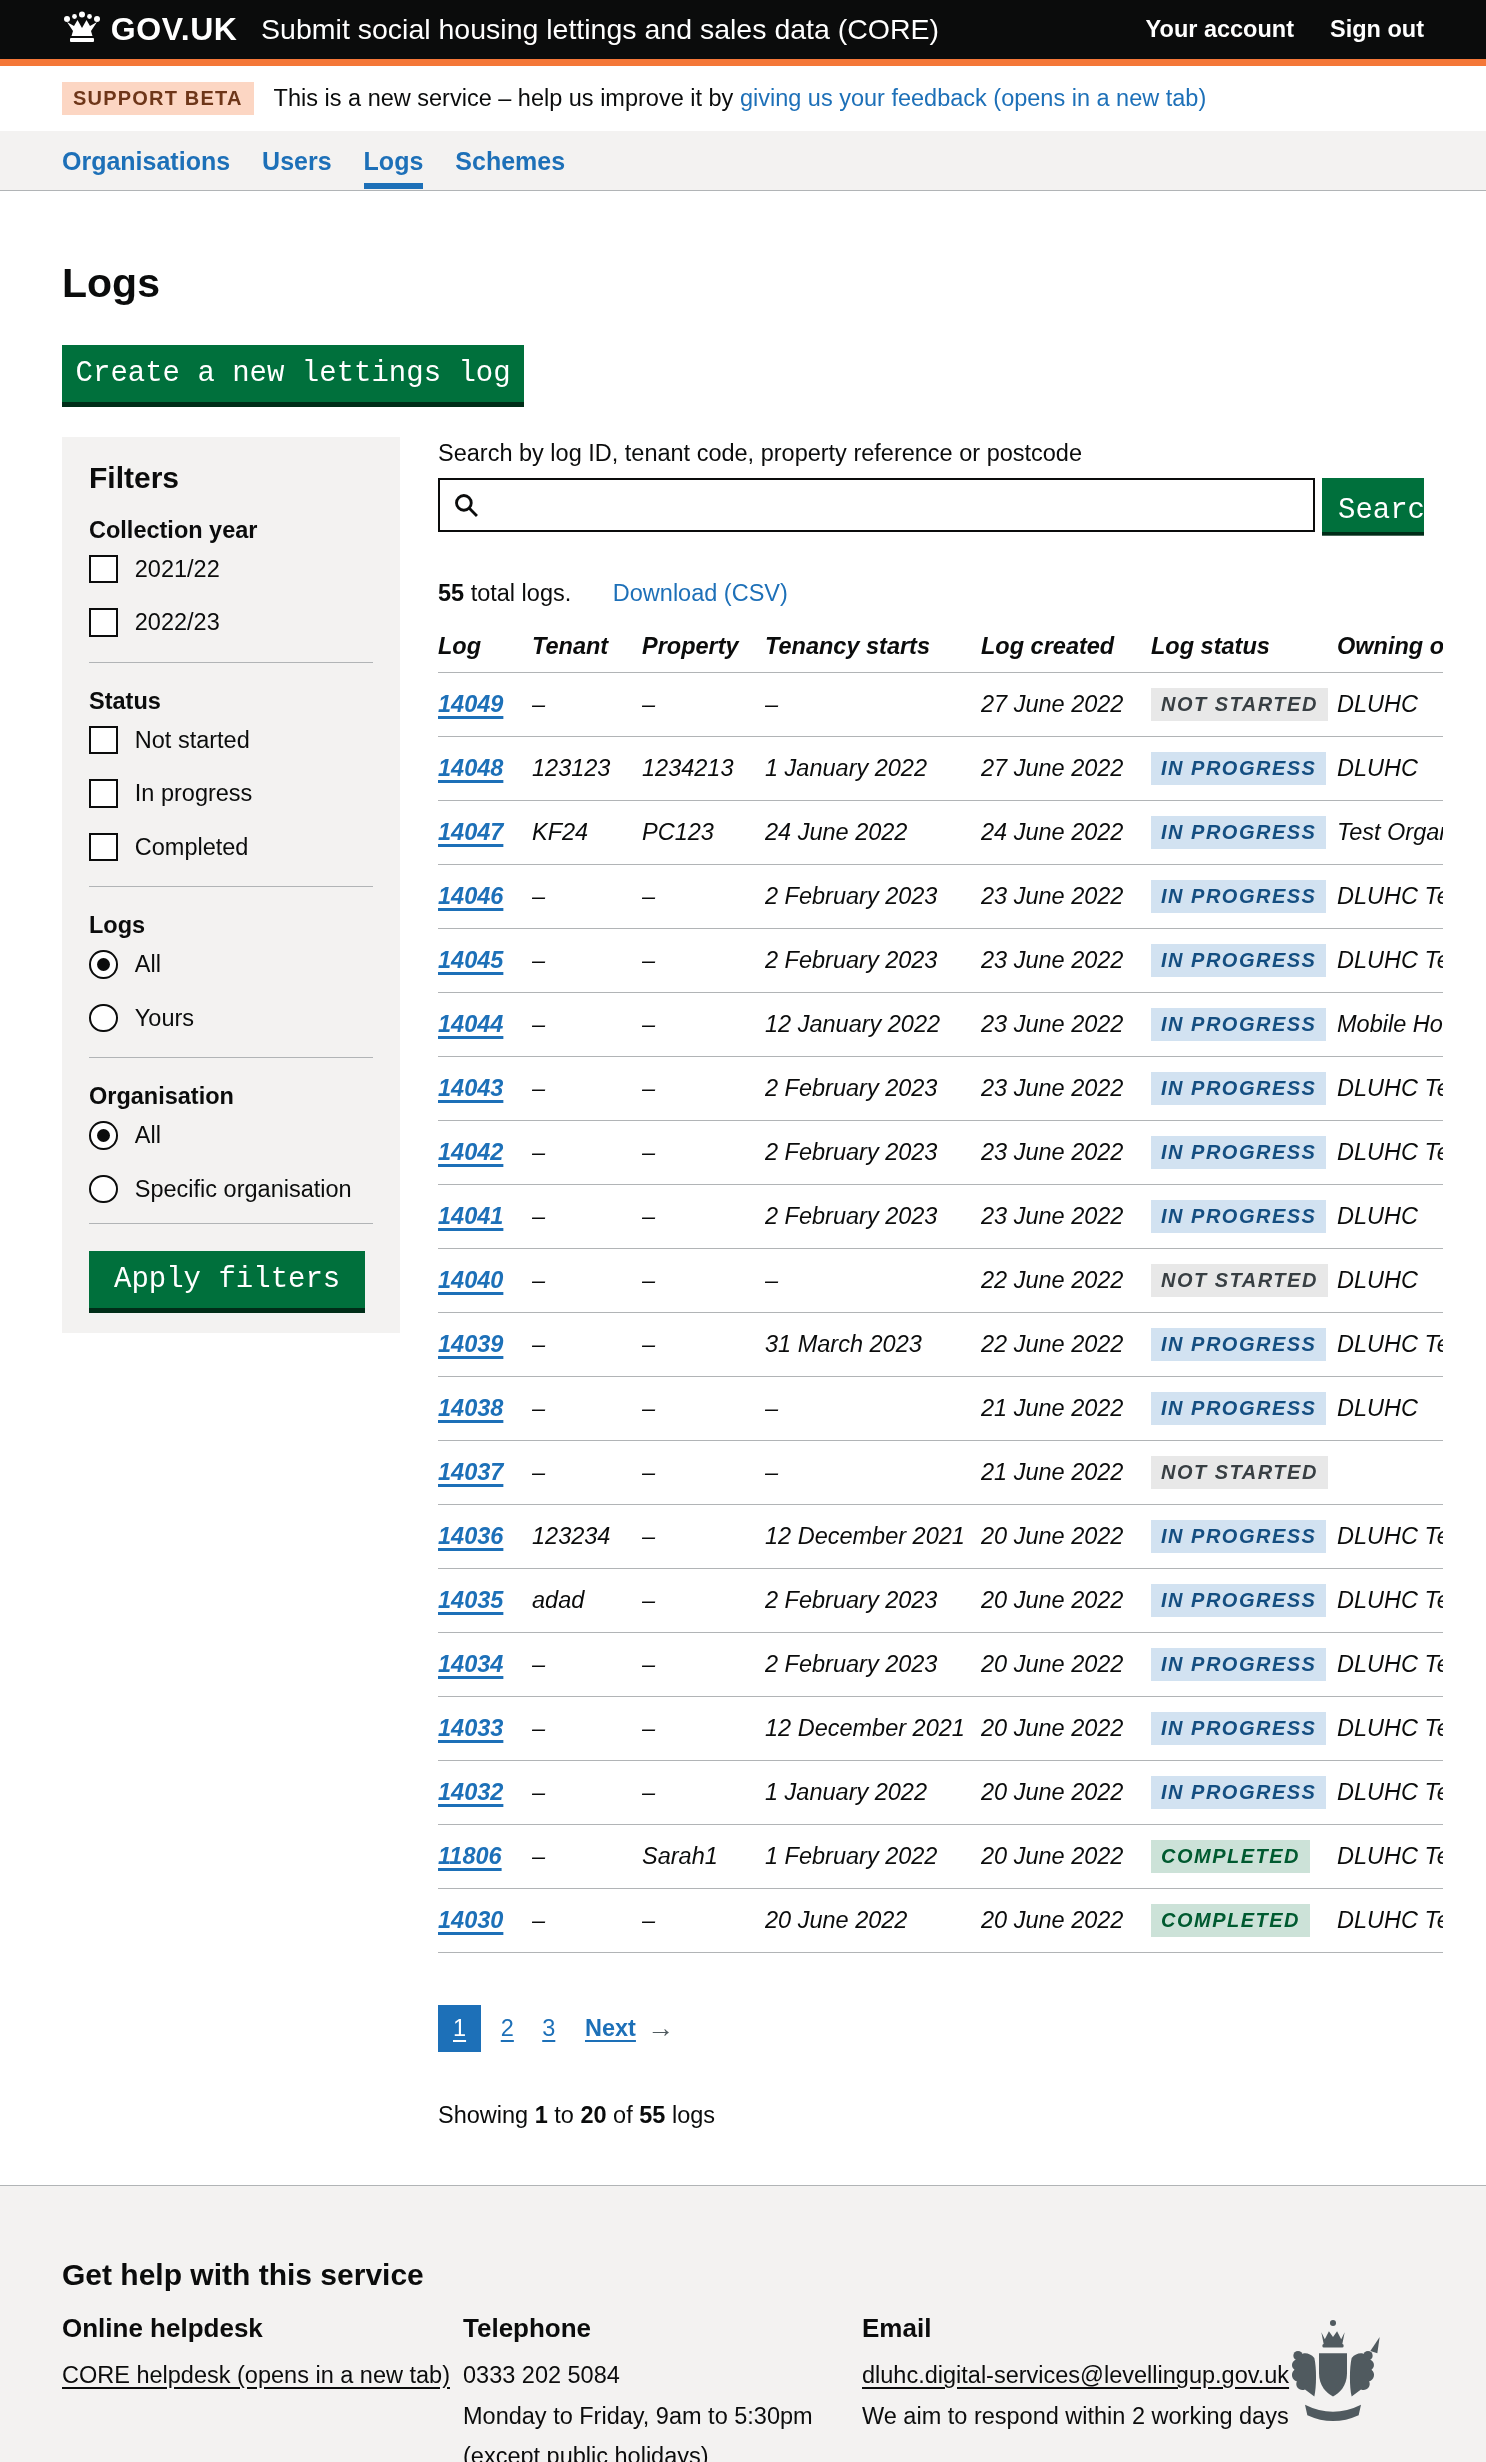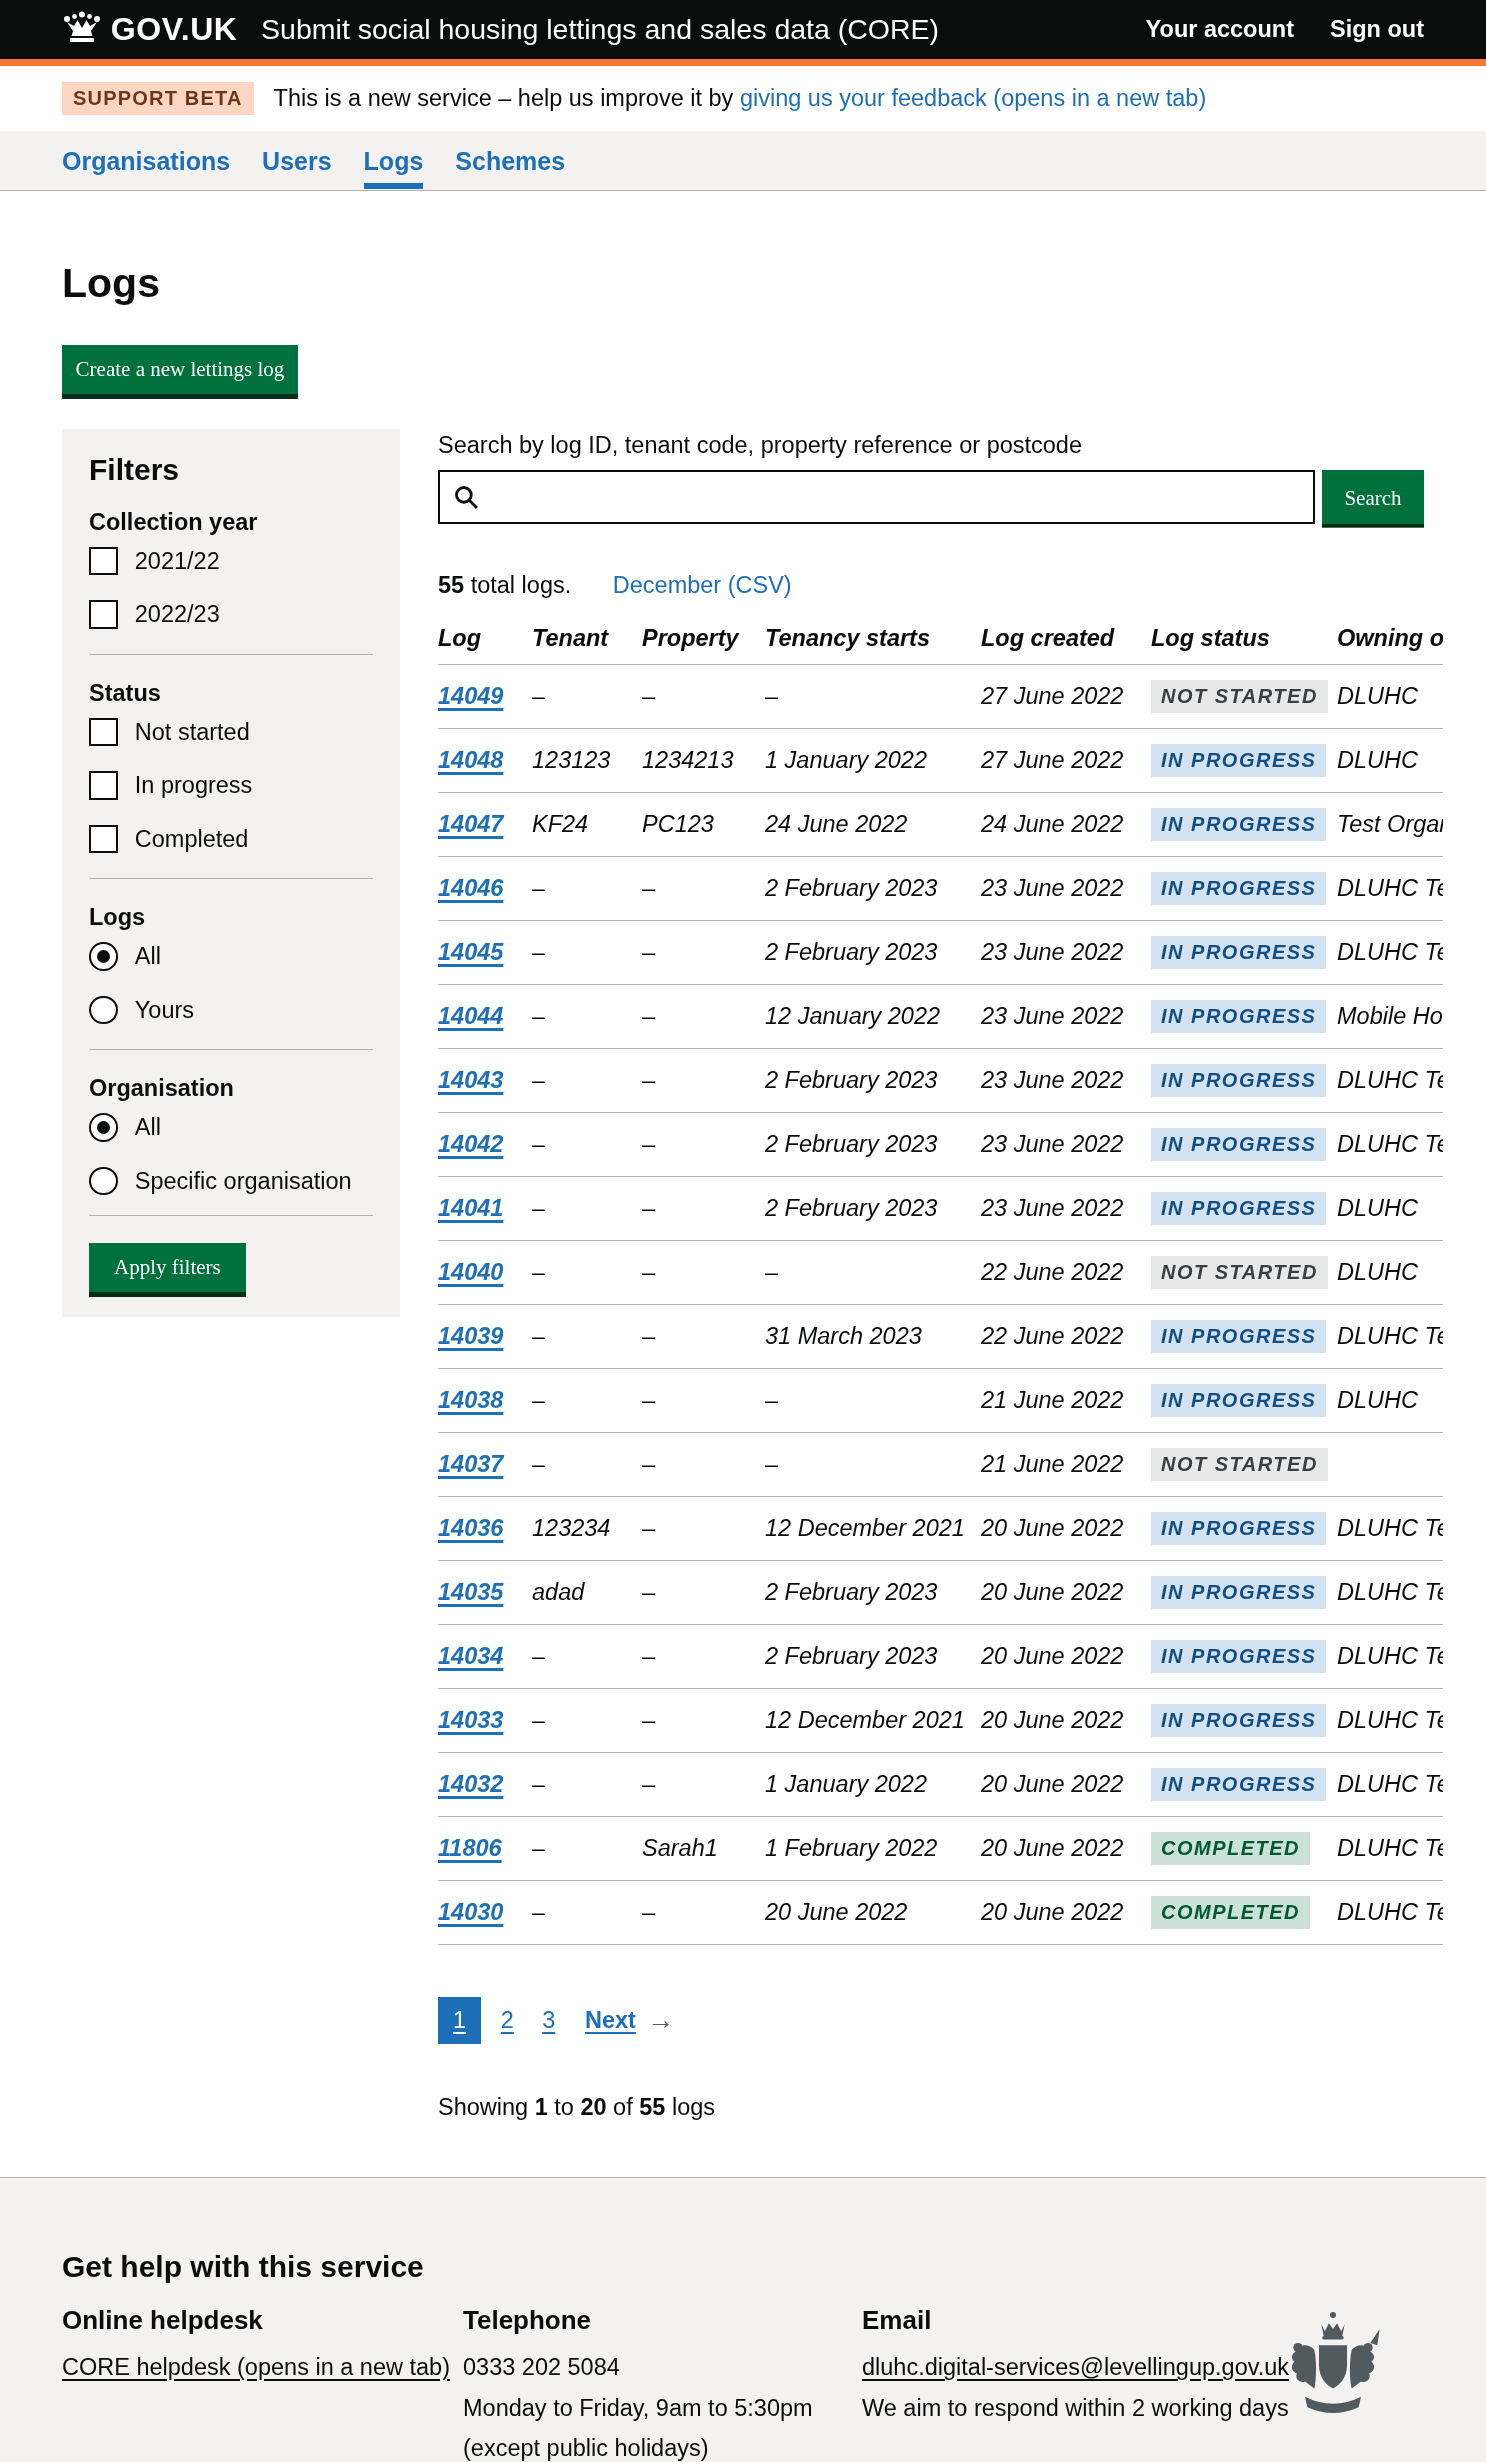--- a/index.html
+++ b/index.html
@@ -35,22 +35,22 @@
   .primary-nav { background:#f3f2f1; border-bottom:1.9px solid #b1b4b6; }
   .primary-nav .container { padding-top:16px; }
   .nav-item { display:inline-block; color:#1d70b8; font-weight:700; font-size:25px;
               text-decoration:none; margin-right:32px; padding-bottom:13.6px; }
   .nav-item.active { border-bottom:6.2px solid #1d70b8; padding-bottom:7.4px; }
 
   
   main { padding-top:69px; padding-bottom:56px; }
   h1.page-title { font-size:41px; font-weight:700; margin:0 0 38px; }
   .govuk-btn { display:inline-block; background:#00703c; color:#fff; border:none;
-               font-size:21px; padding:12.4px 13.6px; box-shadow:0 5px 0 #002d18;
-               cursor:pointer; font-family:Liberation Serif, serif; }
+               font-size:29px; padding:12.4px 13.6px; box-shadow:0 5px 0 #002d18;
+               cursor:pointer; font-family:Liberation Mono, monospace; }
   .content-row { display:flex; gap:38px; margin-top:35px; }
 
   
   .filters { width:338px; min-width:338px; background:#f3f2f1; padding:18.6px 27px 25px; align-self:flex-start; }
   .filters h2 { font-size:30px; font-weight:700; margin:5px 0 22px; }
   .group-title { font-size:23.5px; font-weight:700; margin:0 0 11px; }
   .option { display:flex; align-items:center; margin-bottom:25px; cursor:pointer; }
   .option:last-of-type { margin-bottom:0; }
   .checkbox { width:28.5px; height:28.5px; border:2.5px solid #0b0c0c; background:#fff; margin-right:17.3px; flex:none; }
   .radio { width:28.5px; height:28.5px; border:2.5px solid #0b0c0c; border-radius:50%; background:#fff;
@@ -216,21 +216,21 @@
                 <line x1="14.8" y1="14.8" x2="21" y2="21" stroke="#0b0c0c" stroke-width="2.4"></line>
               </svg>
             </span>
             <input class="search-input" type="text" value="" style="">
           </span>
           <button class="govuk-btn search-btn">Search</button>
         </div>
 
         <div class="results-line">
           <span class="results-count">55</span><span> total logs.</span>
-          <a class="download-link">December (CSV)</a>
+          <a class="download-link">Download (CSV)</a>
         </div>
 
         <div class="table-wrap">
           <table class="logs">
             <colgroup>
               <col class="col-log">
                 <col class="col-tenant">
                 <col class="col-prop">
                 <col class="col-ten">
               <col class="col-created">

